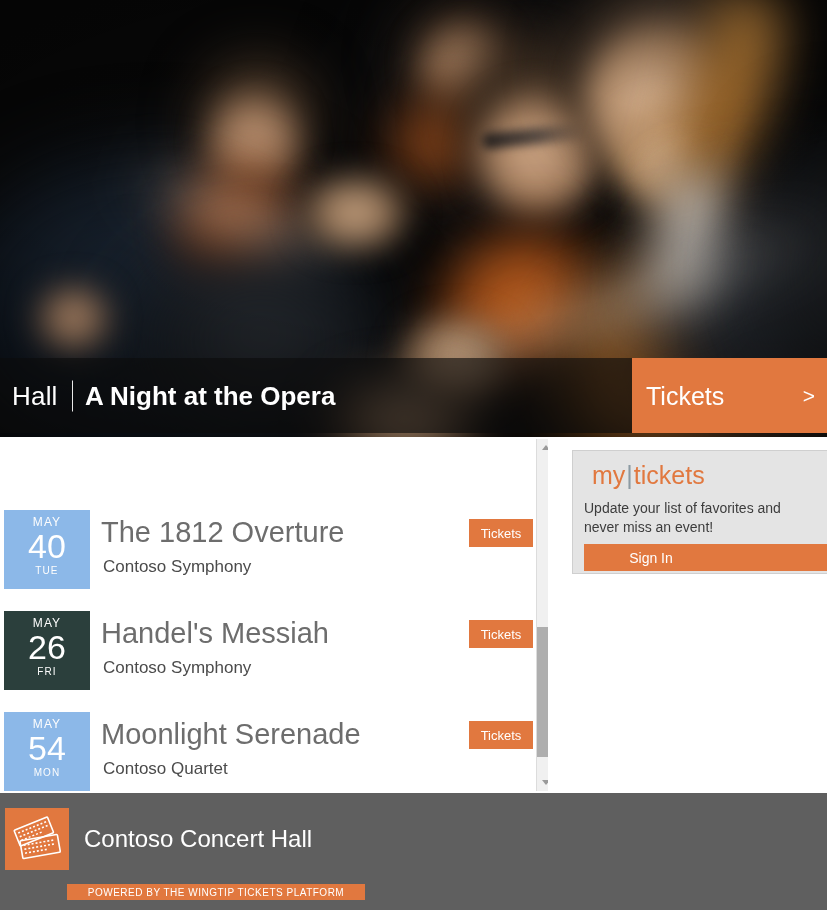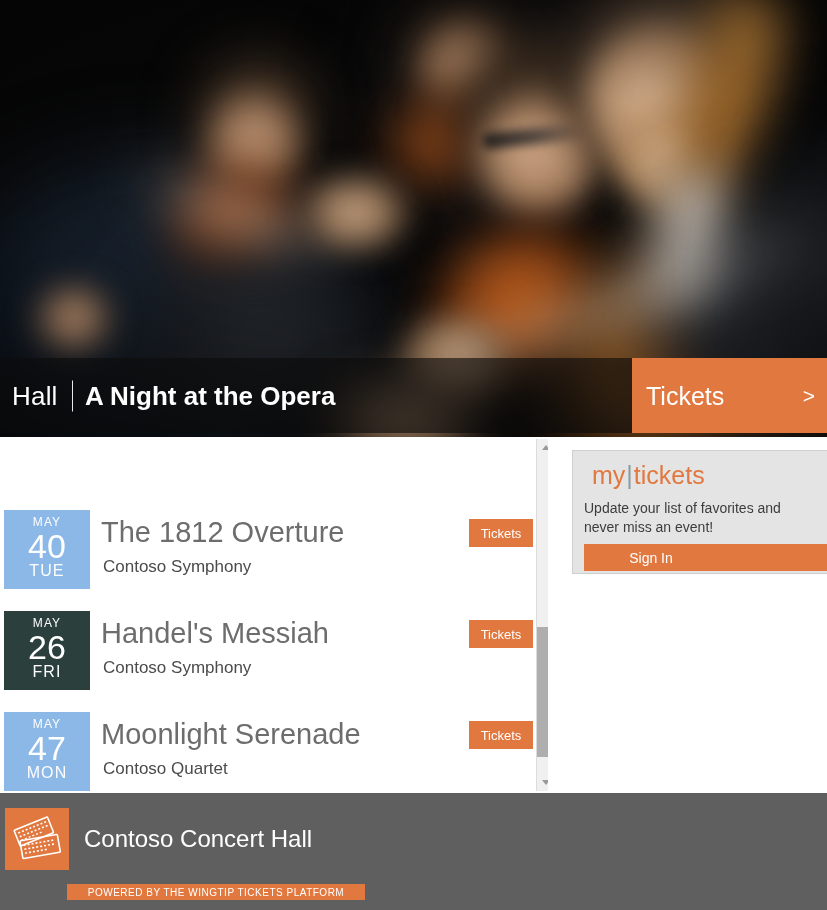--- a/index.html
+++ b/index.html
@@ -80,21 +80,21 @@
     color:#fff; text-align:center; overflow:hidden;
   }
   .date-badge .m {
     display:block; margin-top:6px; font-size:12px; letter-spacing:1.1px;
     line-height:13px; color:#fdfdfd;
   }
   .date-badge .d {
     display:block; font-size:34px; line-height:35px; font-weight:300; color:#fff;
   }
   .date-badge .w {
-    display:block; font-size:16px; letter-spacing:1.1px; line-height:14px; color:#fdfdfd;
+    display:block; font-size:10px; letter-spacing:1.1px; line-height:14px; color:#fdfdfd;
   }
   .ev-title {
     position:absolute; left:101px; top:6px;
     font-size:29px; font-weight:300; color:#6d6d6d; white-space:nowrap;
   }
   .ev-sub {
     position:absolute; left:103px; top:47px;
     font-size:17px; font-weight:400; color:#4b4b4b; white-space:nowrap;
   }
   .ev-ticket {
@@ -255,21 +255,21 @@
             <span class="w">FRI</span>
           </div>
           <div class="ev-title">Handel's Messiah</div>
           <div class="ev-sub">Contoso Symphony</div>
           <div class="ev-ticket">Tickets</div>
         </div>
 
         <div class="event-row">
           <div class="date-badge" style="background:#8cb8e8;">
             <span class="m">MAY</span>
-            <span class="d">47</span>
+            <span class="d">54</span>
             <span class="w">MON</span>
           </div>
           <div class="ev-title">Moonlight Serenade</div>
           <div class="ev-sub">Contoso Quartet</div>
           <div class="ev-ticket">Tickets</div>
         </div>
 
       </div>
 
       <div class="scrollbar">

